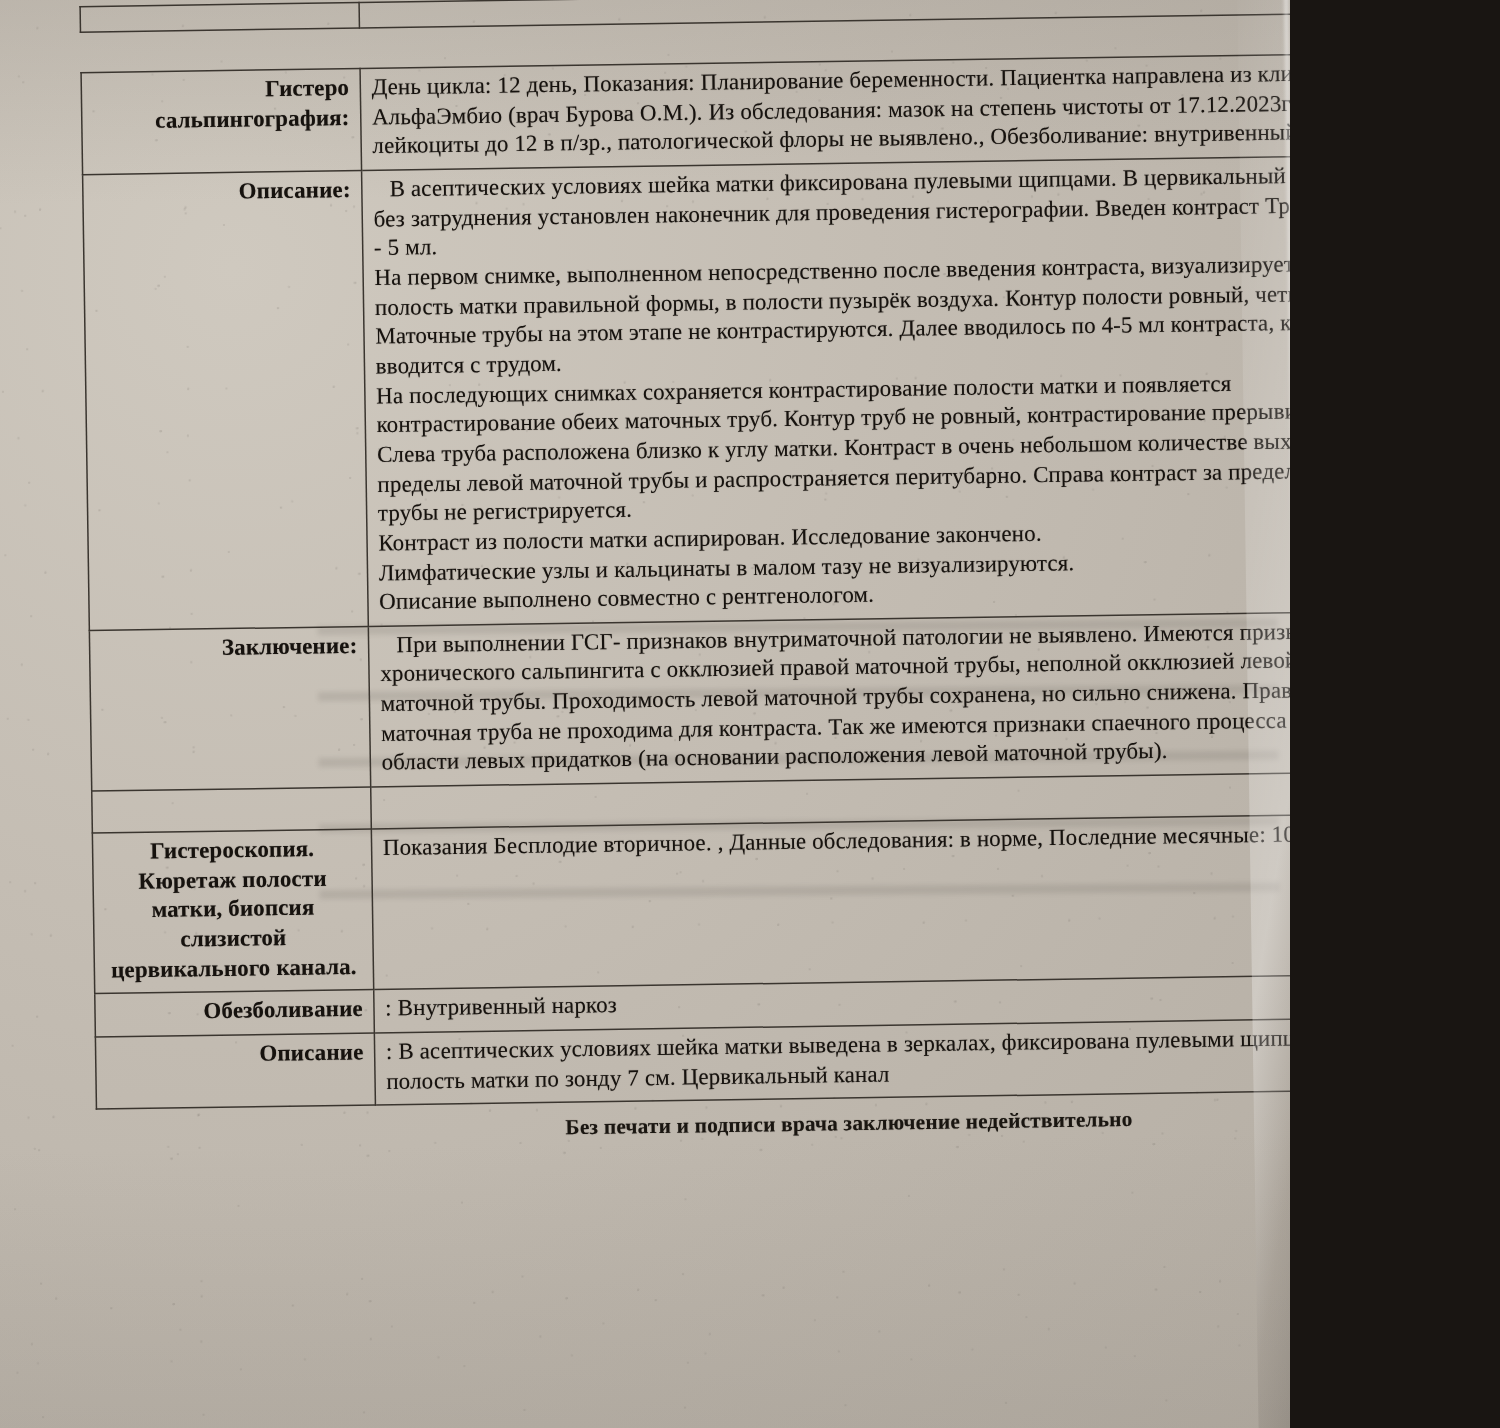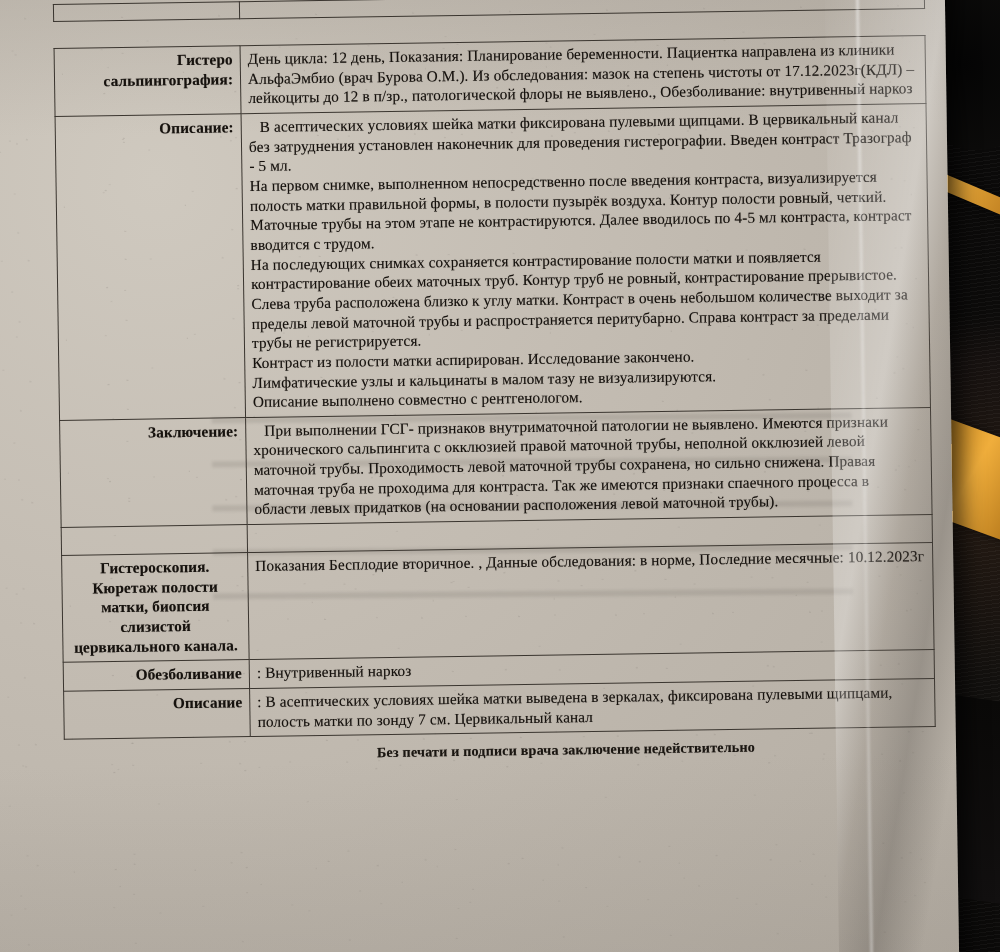--- a/index.html
+++ b/index.html
@@ -4,21 +4,21 @@
 <title>Медицинское заключение</title>
 <style>
   html,body{margin:0;padding:0;}
   body{
     width:1000px;height:952px;overflow:hidden;
     background:#191512;
     font-family:"Liberation Serif","DejaVu Serif",serif;
   }
 
   
-  #scene{position:relative;width:1000px;height:952px;overflow:hidden;}
+  #scene{position:relative;width:860px;height:952px;overflow:hidden;}
 
   .desk{
     position:absolute;inset:0;
     background:
       linear-gradient(180deg,#0a0909 0%,#0c0b0a 33%,#171210 38%,#241a13 55%,#12100e 72%,#0b0a09 100%);
   }
   .wood-grain{
     position:absolute;left:860px;top:0;width:140px;height:952px;
     background:repeating-linear-gradient(172deg,
       rgba(255,255,255,.055) 0px,rgba(255,255,255,.055) 1px,

